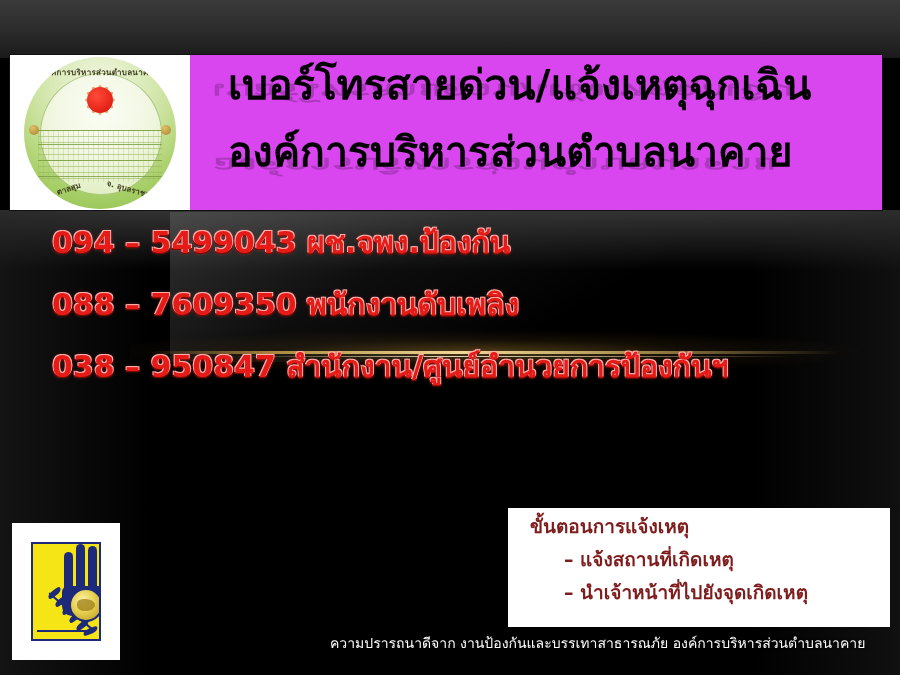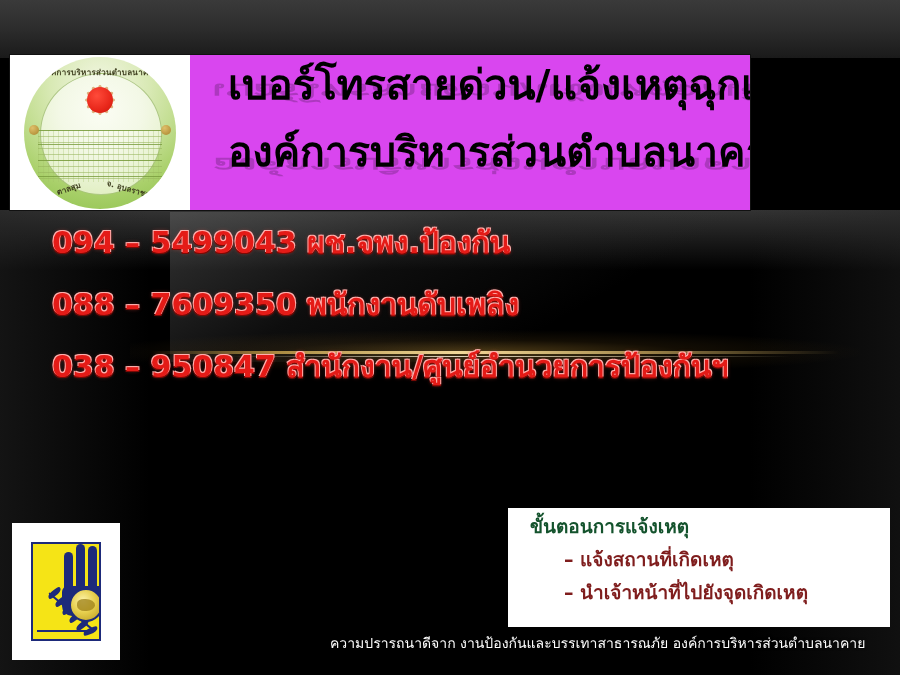--- a/index.html
+++ b/index.html
@@ -92,21 +92,21 @@
     background: linear-gradient(150deg,
         rgba(95,95,95,.55) 0%,
         rgba(55,55,55,.25) 32%,
         rgba(0,0,0,0) 60%);
   }
 
   
   .header-band {
     position: absolute;
     left: 10px; top: 55px;
-    width: 740px; height: 155px;
+    width: 872px; height: 155px;
     display: flex;
     align-items: stretch;
     box-shadow: 0 0 0 1px #111;
   }
   .logo-box {
     width: 180px;
     background: #ffffff;
     display: flex;
     align-items: center;
     justify-content: center;
@@ -343,21 +343,21 @@
   
   .steps-box {
     position: absolute;
     left: 508px; top: 508px;
     width: 382px; height: 119px;
     background: #ffffff;
     box-sizing: border-box;
     padding: 8px 0 0 22px;
   }
   .steps-title {
-    color: #14532d;
+    color: #7f1d1d;
     font-weight: bold;
     font-size: 19px;
     line-height: 1.1;
     white-space: nowrap;
   }
   .steps-item {
     color: #7f1d1d;
     font-weight: bold;
     font-size: 19px;
     line-height: 1.1;

